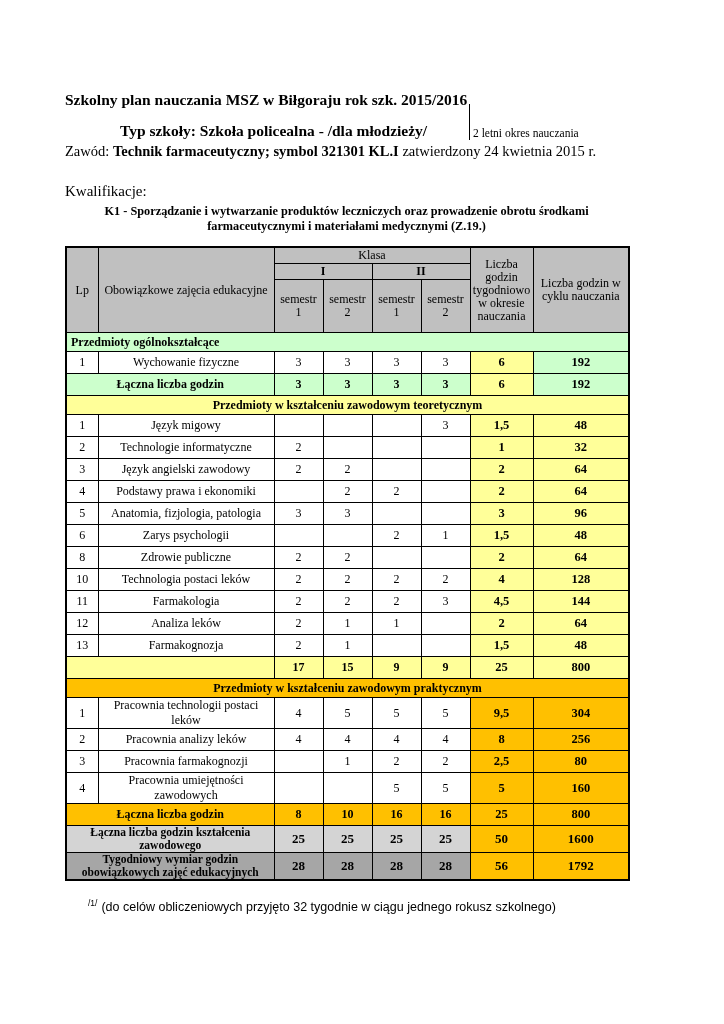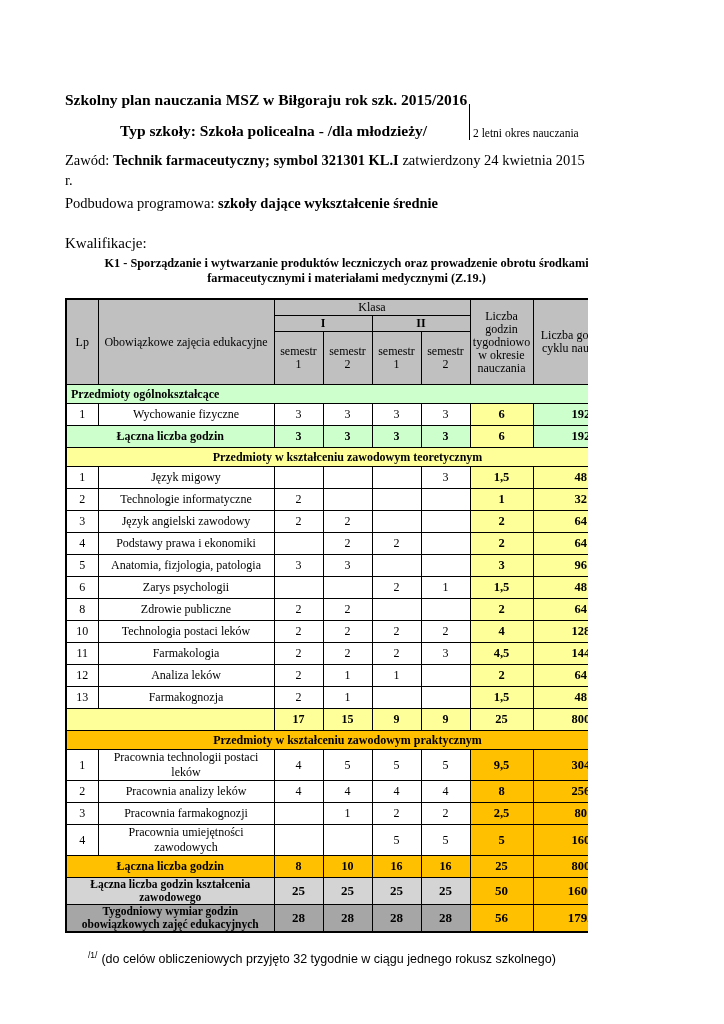--- a/index.html
+++ b/index.html
@@ -1,34 +1,34 @@
 <!DOCTYPE html>
 <html><head>
 <meta charset="utf-8">
 <style>
   html,body{margin:0;padding:0;background:#fff;}
   .page{
     position:relative;
-    width:588px;height:1024px;
+    width:724px;height:1024px;
     background:#ffffff;
     font-family:"Liberation Serif","DejaVu Serif",serif;
     color:#000;
     overflow:hidden;
     box-sizing:border-box;
     padding-top:90px;
   }
   .title{margin:0 0 0 65px;font-size:15.5px;font-weight:bold;line-height:20px;}
   .school-type{margin:11px 0 0 120px;font-size:15.5px;font-weight:bold;line-height:20px;}
   .period-note{
     position:absolute;left:469px;top:104px;height:36px;
     border-left:1px solid #000;
     display:flex;align-items:flex-end;
     padding-left:3px;font-size:11.5px;line-height:14px;
   }
-  .occupation{margin:9px 0 0 65px;font-size:14.5px;line-height:20px;}
+  .occupation{margin:0 0 0 65px;font-size:14.5px;line-height:20px;}
   .foundation{margin:3px 0 0 65px;font-size:14.5px;line-height:20px;}
   .qualifications{margin:20px 0 0 65px;font-size:15px;line-height:20px;}
   .k1{margin:3px 0 0 65px;width:563px;text-align:center;font-size:12.3px;font-weight:bold;line-height:15px;}
   .bold{font-weight:bold;}
 
   table.plan{
     border-collapse:collapse;table-layout:fixed;
     width:563px;margin:12px 0 0 65px;
     border:2px solid #000;
     font-size:12px;
@@ -74,21 +74,20 @@
   <div class="title">Szkolny plan nauczania MSZ w Biłgoraju rok szk. 2015/2016</div>
 
   <div class="school-type">Typ szkoły: Szkoła policealna - /dla młodzieży/</div>
 
   <div class="period-note">
     <span>2 letni okres nauczania</span>
   </div>
 
   <div class="occupation"><span>Zawód: </span><span class="bold">Technik farmaceutyczny; symbol 321301 KL.I</span><span> zatwierdzony 24 kwietnia 2015 r.</span></div>
 
-  <div class="foundation"><span>Podbudowa programowa: </span><span class="bold">szkoły dające wykształcenie średnie</span></div>
 
   <div class="qualifications">Kwalifikacje:</div>
 
   <div class="k1">K1 - Sporządzanie i wytwarzanie produktów leczniczych oraz prowadzenie obrotu środkami farmaceutycznymi i materiałami medycznymi (Z.19.)</div>
 
   <table class="plan">
     <colgroup>
       <col style="width:32px">
         <col style="width:176px">
       <col style="width:49px">

